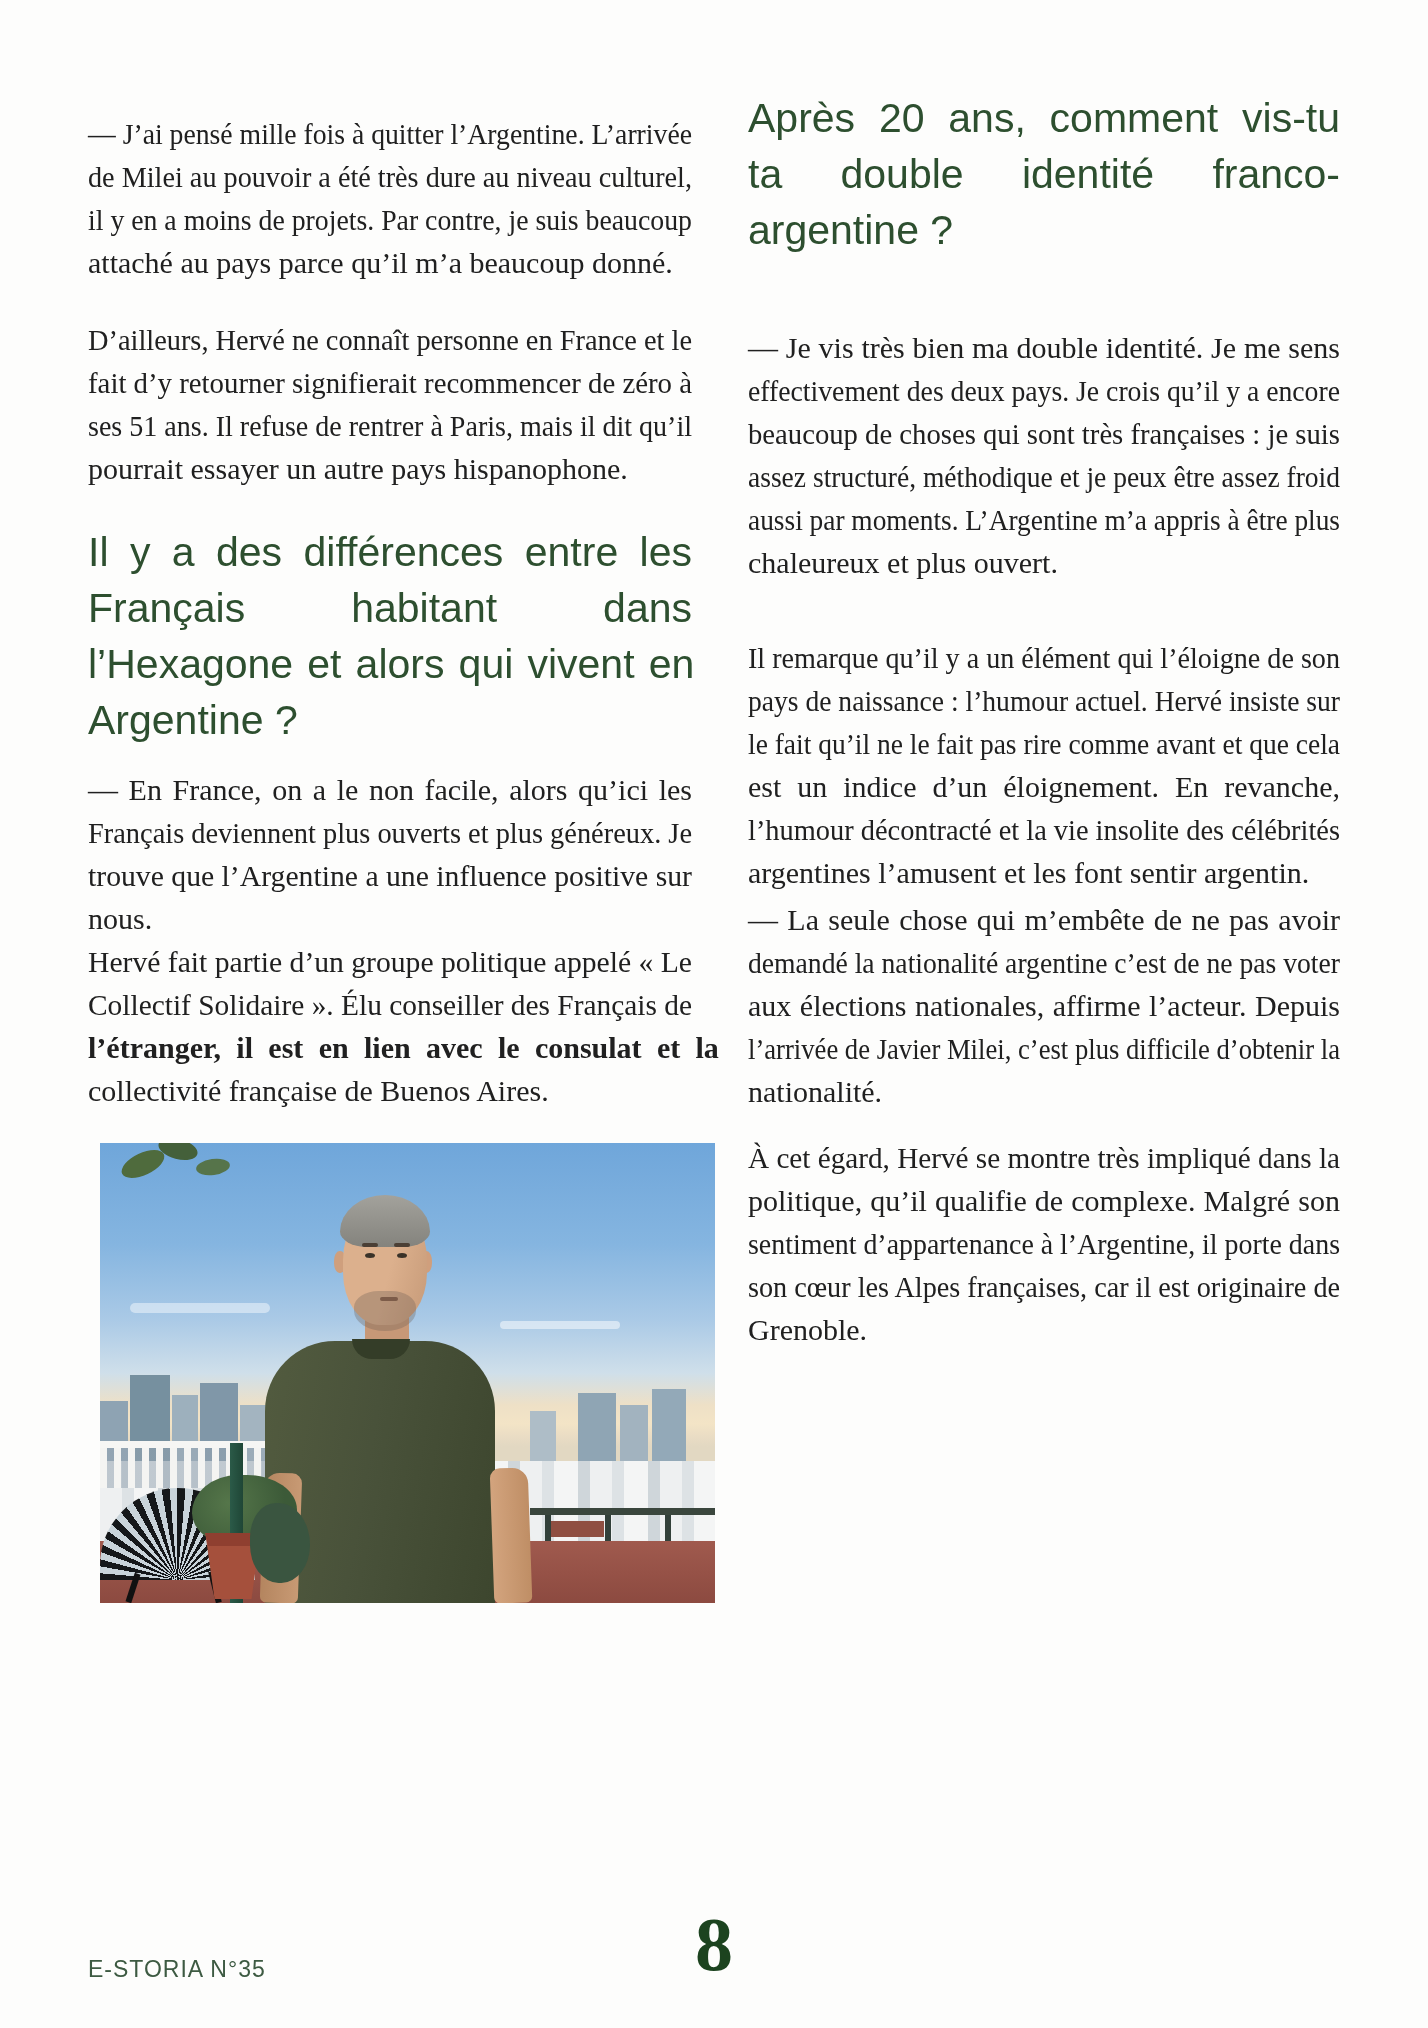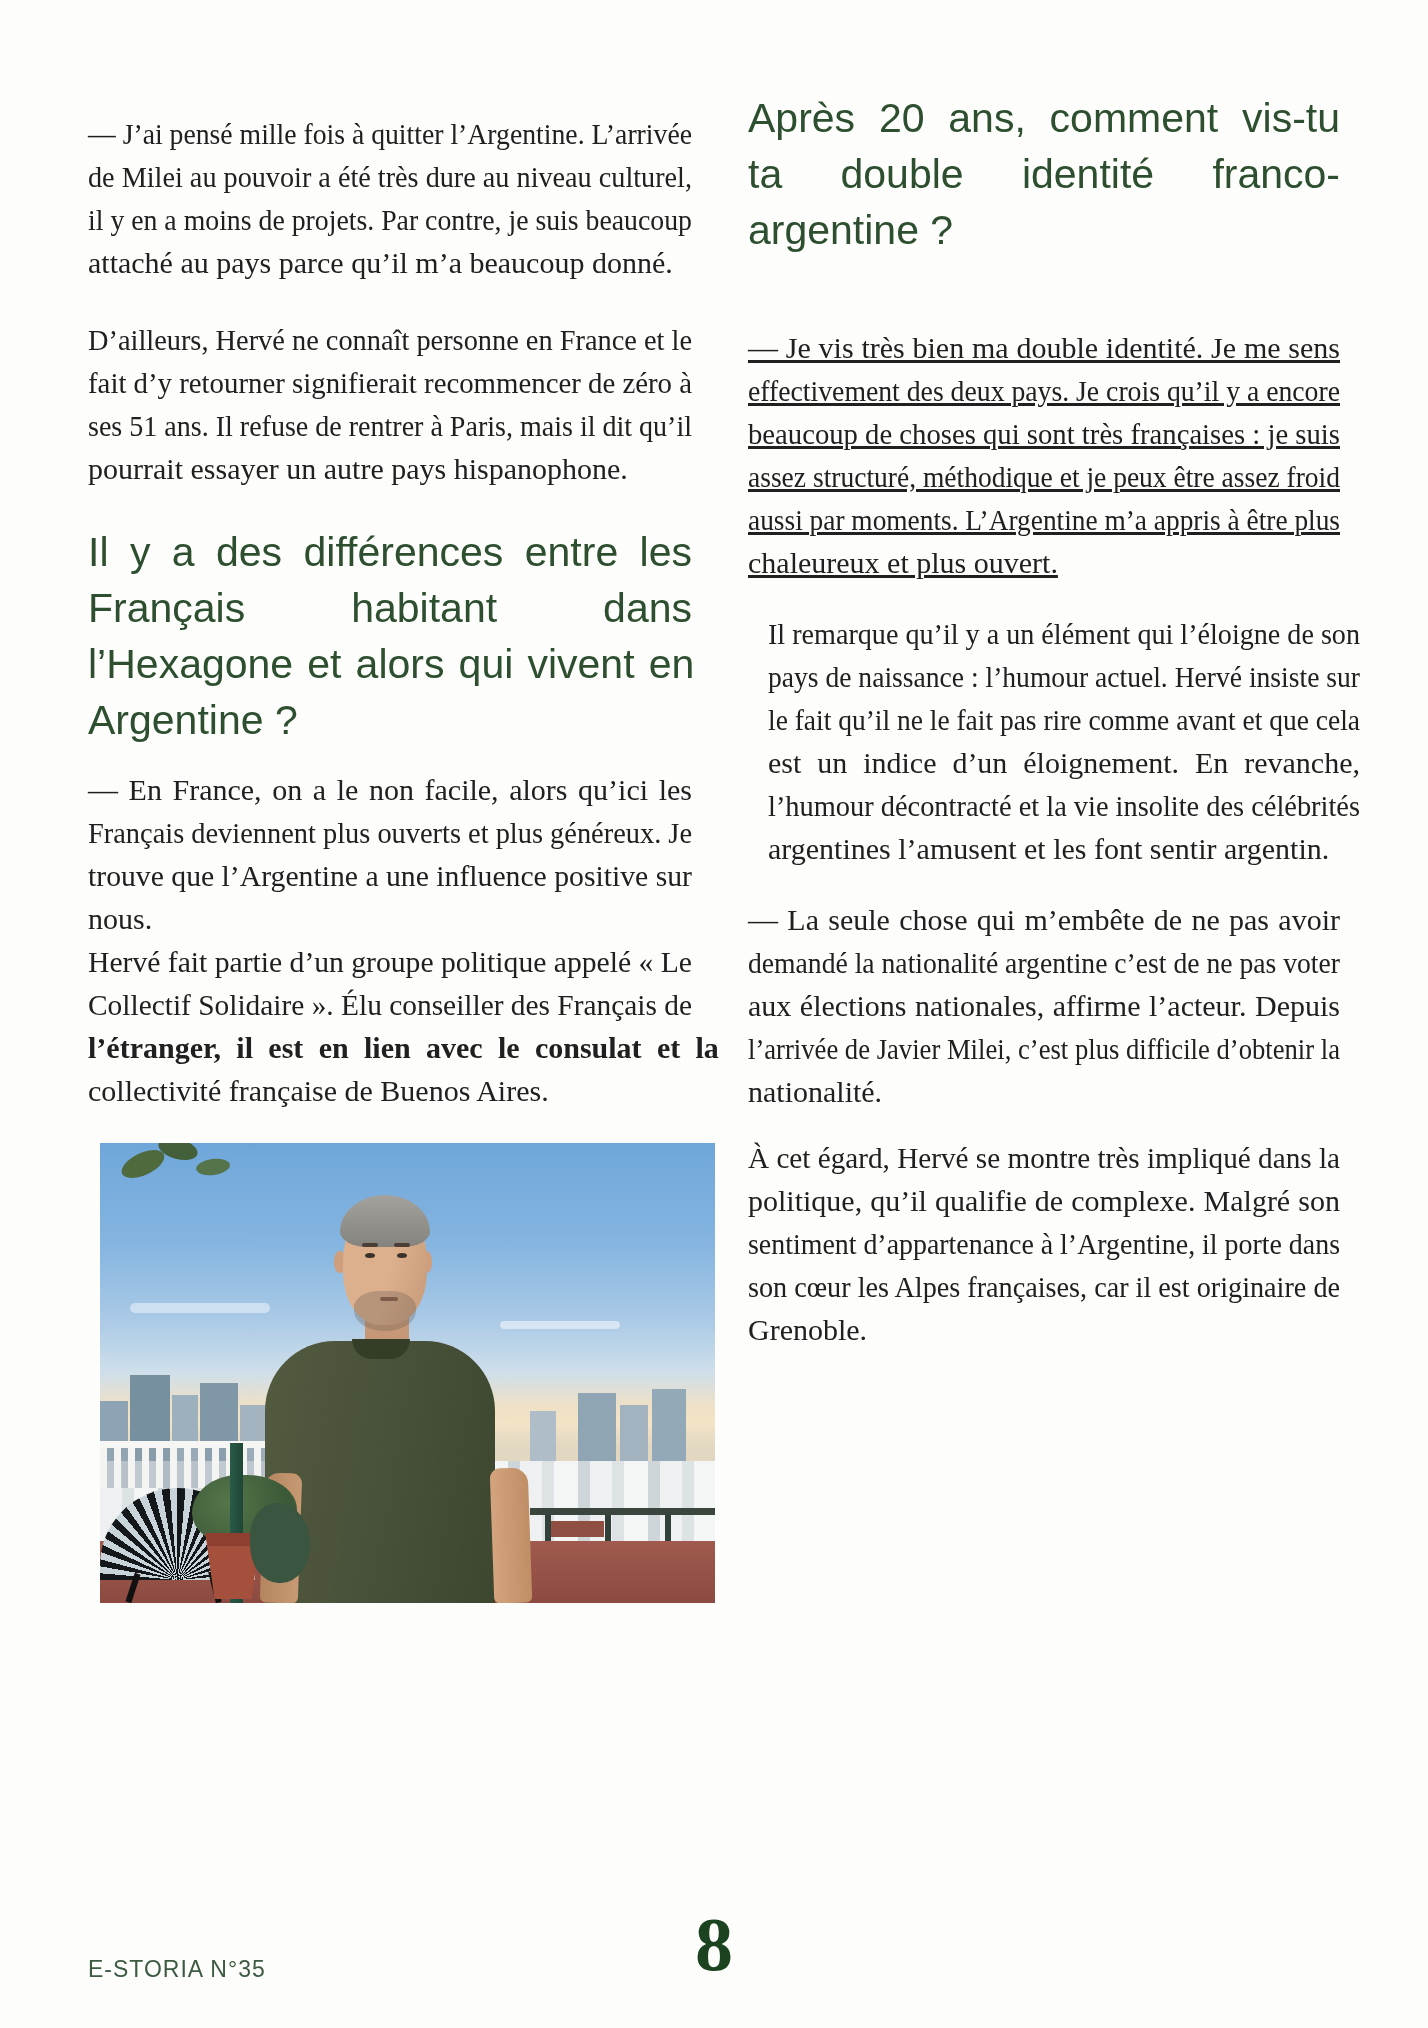--- a/index.html
+++ b/index.html
@@ -140,30 +140,30 @@
     <div class="ph" style="left:58px;top:-4px;width:40px;height:20px;background:#44603a;border-radius:50%;transform:rotate(15deg);"></div>
     <div class="ph" style="left:96px;top:16px;width:34px;height:16px;background:#56744a;border-radius:50%;transform:rotate(-8deg);"></div>
   </div>
 
   <div class="tblock" style="left:748px;top:90px;width:592px;">
     <div class="hl fitline" style="word-spacing: 12.4141px;"><span>Après 20 ans, comment vis-tu</span></div>
     <div class="hl fitline" style="word-spacing: 46.8958px;"><span>ta double identité franco-</span></div>
     <div class="hl fitline last"><span>argentine ?</span></div>
   </div>
 
-  <div class="tblock" style="left:748px;top:326px;width:592px;text-decoration:underline;">
+  <div class="tblock" style="left:748px;top:326px;width:592px;">
     <div class="bl fitline" style="word-spacing: 0.295312px;"><span>— Je vis très bien ma double identité. Je me sens</span></div>
     <div class="bl fitline" style="transform: scaleX(0.923737);"><span>effectivement des deux pays. Je crois qu’il y a encore</span></div>
     <div class="bl fitline" style="transform: scaleX(0.956381);"><span>beaucoup de choses qui sont très françaises : je suis</span></div>
     <div class="bl fitline" style="transform: scaleX(0.917008);"><span>assez structuré, méthodique et je peux être assez froid</span></div>
     <div class="bl fitline" style="transform: scaleX(0.912151);"><span>aussi par moments. L’Argentine m’a appris à être plus</span></div>
     <div class="bl fitline last"><span>chaleureux et plus ouvert.</span></div>
   </div>
 
-  <div class="tblock" style="left:748px;top:612px;width:592px;margin-left:20px;">
+  <div class="tblock" style="left:748px;top:636px;width:592px;">
     <div class="bl fitline" style="transform: scaleX(0.937497);"><span>Il remarque qu’il y a un élément qui l’éloigne de son</span></div>
     <div class="bl fitline" style="transform: scaleX(0.919277);"><span>pays de naissance : l’humour actuel. Hervé insiste sur</span></div>
     <div class="bl fitline" style="transform: scaleX(0.915877);"><span>le fait qu’il ne le fait pas rire comme avant et que cela</span></div>
     <div class="bl fitline" style="word-spacing: 8.41927px;"><span>est un indice d’un éloignement. En revanche,</span></div>
     <div class="bl fitline" style="transform: scaleX(0.946301);"><span>l’humour décontracté et la vie insolite des célébrités</span></div>
     <div class="bl fitline last"><span>argentines l’amusent et les font sentir argentin.</span></div>
   </div>
 
   <div class="tblock" style="left:748px;top:898px;width:592px;">
     <div class="bl fitline" style="word-spacing: 1.81944px;"><span>— La seule chose qui m’embête de ne pas avoir</span></div>

